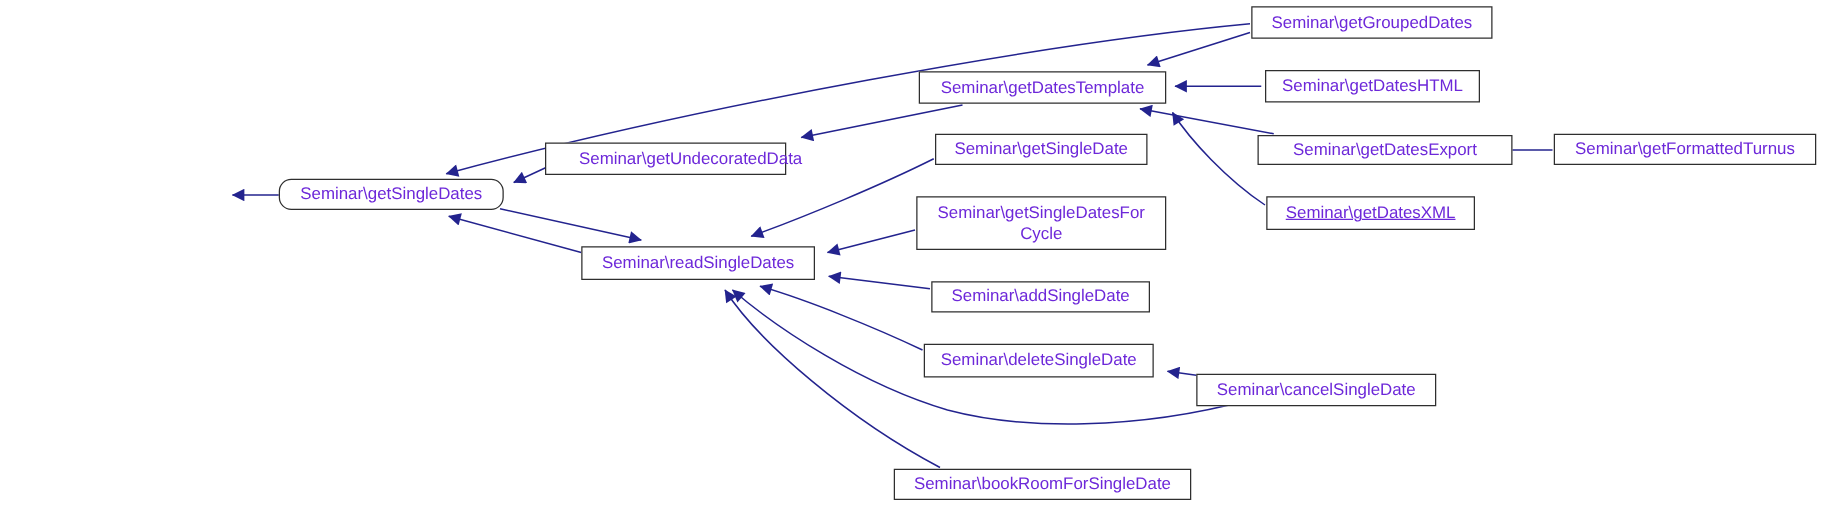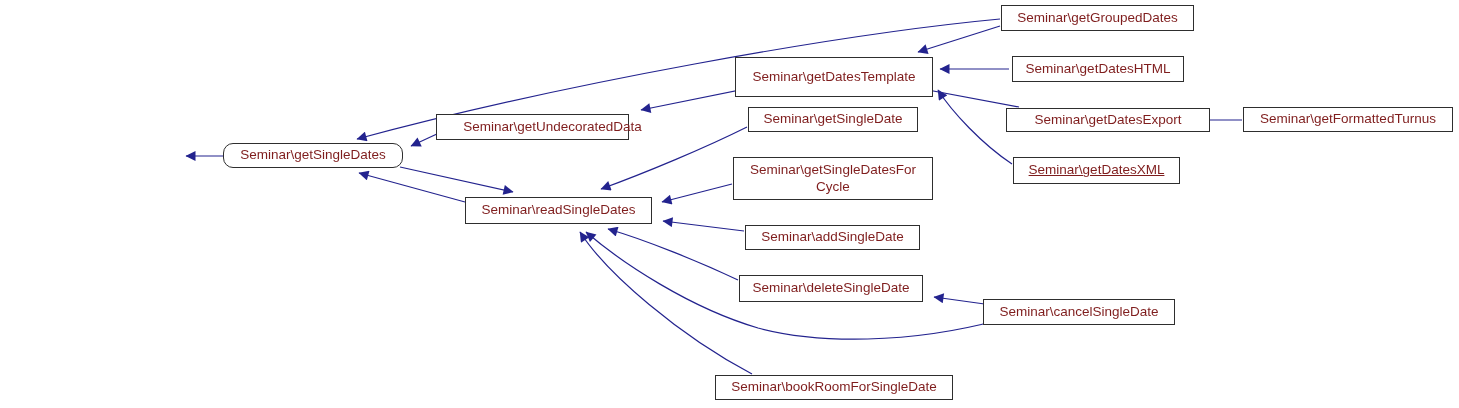--- a/index.html
+++ b/index.html
@@ -11,21 +11,21 @@
     overflow:hidden;
   }
   svg.edges{position:absolute;left:0;top:0;width:1459px;height:408px;pointer-events:none;}
   .node{
     position:absolute;
     box-sizing:border-box;
     display:flex;align-items:center;justify-content:center;
     text-align:center;
     background:#ffffff;
     border:1.4px solid #2e2e2e;
-    color:#7f1d1d;
+    color:#6d28d9;
     font-size:13.5px;
     line-height:1.2;
     padding:0 4px;
     cursor:pointer;
     white-space:normal;
   }
   .node.highlight{
     background:#bfbfbf;
     border:2px solid #1a1a1a;
     cursor:default;
@@ -64,37 +64,37 @@
     </g>
   </svg>
 
 
   <div class="node" style="left:223px;top:143px;width:180px;height:25px;border-radius:10px;">Seminar\getSingleDates</div>
 
   <div class="node" style="left:436px;top:114px;width:193px;height:26px;padding-left:44px;">Seminar\getUndecoratedData</div>
 
   <div class="node" style="left:465px;top:197px;width:187px;height:27px;">Seminar\readSingleDates</div>
 
-  <div class="node" style="left:735px;top:57px;width:198px;height:40px;">Seminar\getDatesTemplate</div>
+  <div class="node" style="left:735px;top:57px;width:198px;height:26px;">Seminar\getDatesTemplate</div>
 
   <div class="node" style="left:748px;top:107px;width:170px;height:25px;">Seminar\getSingleDate</div>
 
   <div class="node" style="left:733px;top:157px;width:200px;height:43px;">Seminar\getSingleDatesFor Cycle</div>
 
   <div class="node" style="left:745px;top:225px;width:175px;height:25px;">Seminar\addSingleDate</div>
 
   <div class="node" style="left:739px;top:275px;width:184px;height:27px;">Seminar\deleteSingleDate</div>
 
   <div class="node" style="left:715px;top:375px;width:238px;height:25px;">Seminar\bookRoomForSingleDate</div>
 
   <div class="node" style="left:1001px;top:5px;width:193px;height:26px;">Seminar\getGroupedDates</div>
 
   <div class="node" style="left:1012px;top:56px;width:172px;height:26px;">Seminar\getDatesHTML</div>
 
   <div class="node" style="left:1006px;top:108px;width:204px;height:24px;">Seminar\getDatesExport</div>
 
   <div class="node" style="left:1013px;top:157px;width:167px;height:27px;text-decoration:underline;">Seminar\getDatesXML</div>
 
-  <div class="node" style="left:983px;top:299px;width:192px;height:26px;">Seminar\cancelSingleDate</div>
+  <div class="node" style="left:957px;top:299px;width:192px;height:26px;">Seminar\cancelSingleDate</div>
 
   <div class="node" style="left:1243px;top:107px;width:210px;height:25px;">Seminar\getFormattedTurnus</div>
 
 </div>
 
 </body></html>

